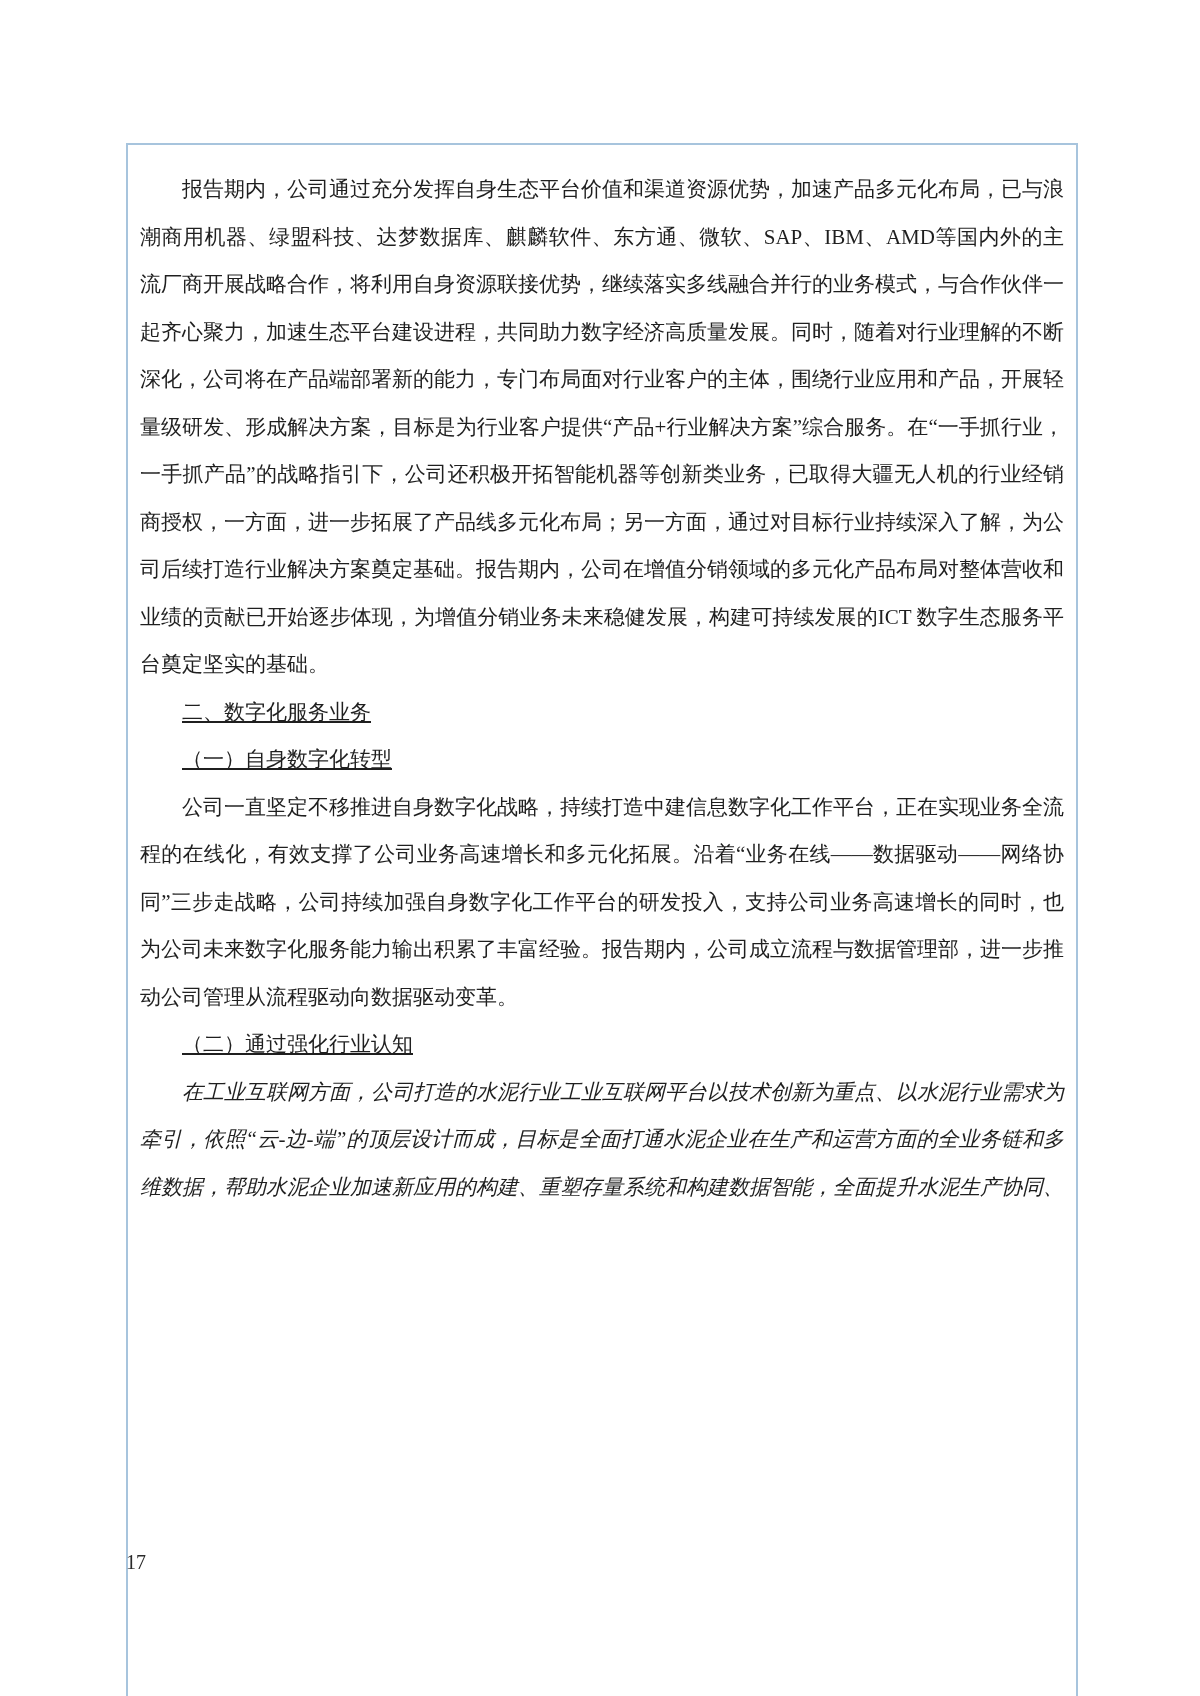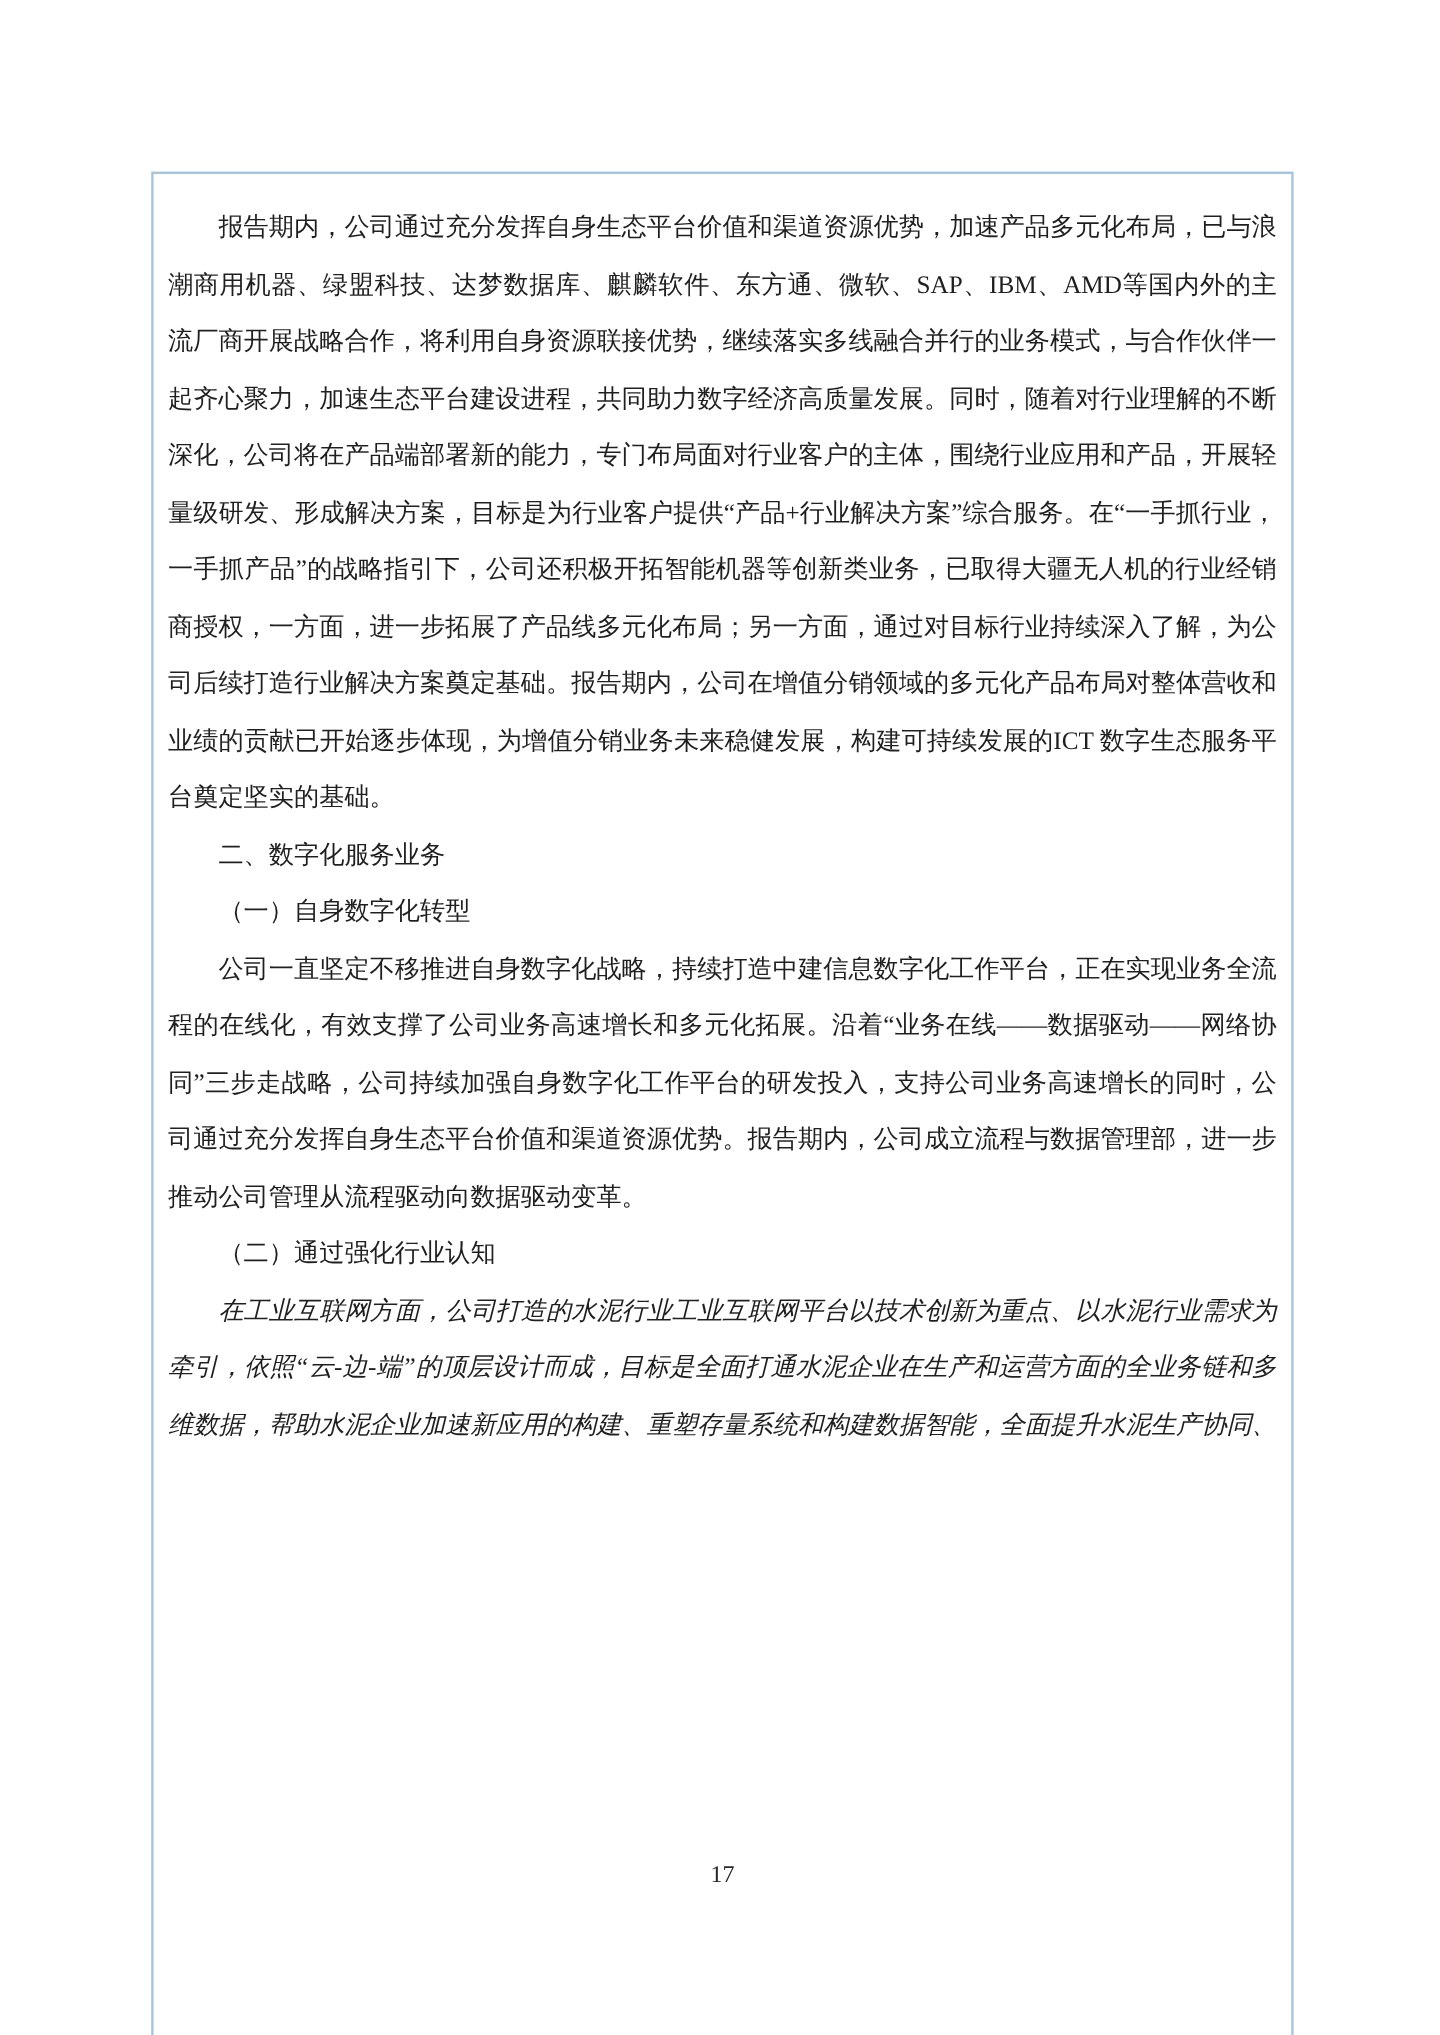--- a/index.html
+++ b/index.html
@@ -27,52 +27,52 @@
   .content-box h3,
   .content-box h4 {
     margin: 0;
     font-size: 21px;
     line-height: 47.5px;
     text-align: justify;
     text-indent: 2em;
     font-weight: normal;
     word-break: break-all;
   }
-  .heading { font-weight: bold; text-align: left; }
+  .heading { font-weight: bold; text-align: left; text-decoration: underline; }
   .h-sec   { margin-top: 11px;  }
   .h-sub-a { margin-top: 22px;  }
   .p-2     { margin-top: 8px;   }
   .h-sub-b { margin-top: 17px;  }
   .p-3     { margin-top: 23px;  }
   .p-4     { margin-top: 12px; font-style: italic;  }
   .page-number {
     position: absolute;
     left: 126px;
     top: 1549px;
     width: 952px;
-    text-align: center;
+    text-align: left;
     font-size: 20px;
     line-height: 26px;
     color: #2a2a2a;
   }
 </style>
 </head>
 <body>
 
 <div class="page">
 
   <div class="content-box">
 
     <p class="p-1">报告期内，公司通过充分发挥自身生态平台价值和渠道资源优势，加速产品多元化布局，已与浪潮商用机器、绿盟科技、达梦数据库、麒麟软件、东方通、微软、SAP、IBM、AMD等国内外的主流厂商开展战略合作，将利用自身资源联接优势，继续落实多线融合并行的业务模式，与合作伙伴一起齐心聚力，加速生态平台建设进程，共同助力数字经济高质量发展。同时，随着对行业理解的不断深化，公司将在产品端部署新的能力，专门布局面对行业客户的主体，围绕行业应用和产品，开展轻量级研发、形成解决方案，目标是为行业客户提供“产品+行业解决方案”综合服务。在“一手抓行业，一手抓产品”的战略指引下，公司还积极开拓智能机器等创新类业务，已取得大疆无人机的行业经销商授权，一方面，进一步拓展了产品线多元化布局；另一方面，通过对目标行业持续深入了解，为公司后续打造行业解决方案奠定基础。报告期内，公司在增值分销领域的多元化产品布局对整体营收和业绩的贡献已开始逐步体现，为增值分销业务未来稳健发展，构建可持续发展的ICT 数字生态服务平台奠定坚实的基础。</p>
 
     <h3 class="heading h-sec">二、数字化服务业务</h3>
 
     <h4 class="heading h-sub-a">（一）自身数字化转型</h4>
 
-    <p class="p-2">公司一直坚定不移推进自身数字化战略，持续打造中建信息数字化工作平台，正在实现业务全流程的在线化，有效支撑了公司业务高速增长和多元化拓展。沿着“业务在线——数据驱动——网络协同”三步走战略，公司持续加强自身数字化工作平台的研发投入，支持公司业务高速增长的同时，公司通过充分发挥自身生态平台价值和渠道资源优势。报告期内，公司成立流程与数据管理部，进一步推动公司管理从流程驱动向数据驱动变革。</p>
+    <p class="p-2">公司一直坚定不移推进自身数字化战略，持续打造中建信息数字化工作平台，正在实现业务全流程的在线化，有效支撑了公司业务高速增长和多元化拓展。沿着“业务在线——数据驱动——网络协同”三步走战略，公司持续加强自身数字化工作平台的研发投入，支持公司业务高速增长的同时，也为公司未来数字化服务能力输出积累了丰富经验。报告期内，公司成立流程与数据管理部，进一步推动公司管理从流程驱动向数据驱动变革。</p>
 
     <h4 class="heading h-sub-b">（二）通过强化行业认知</h4>
 
 
     <p class="p-4">在工业互联网方面，公司打造的水泥行业工业互联网平台以技术创新为重点、以水泥行业需求为牵引，依照“云-边-端”的顶层设计而成，目标是全面打通水泥企业在生产和运营方面的全业务链和多维数据，帮助水泥企业加速新应用的构建、重塑存量系统和构建数据智能，全面提升水泥生产协同、</p>
 
   </div>
 
   <div class="page-number">17</div>
 

